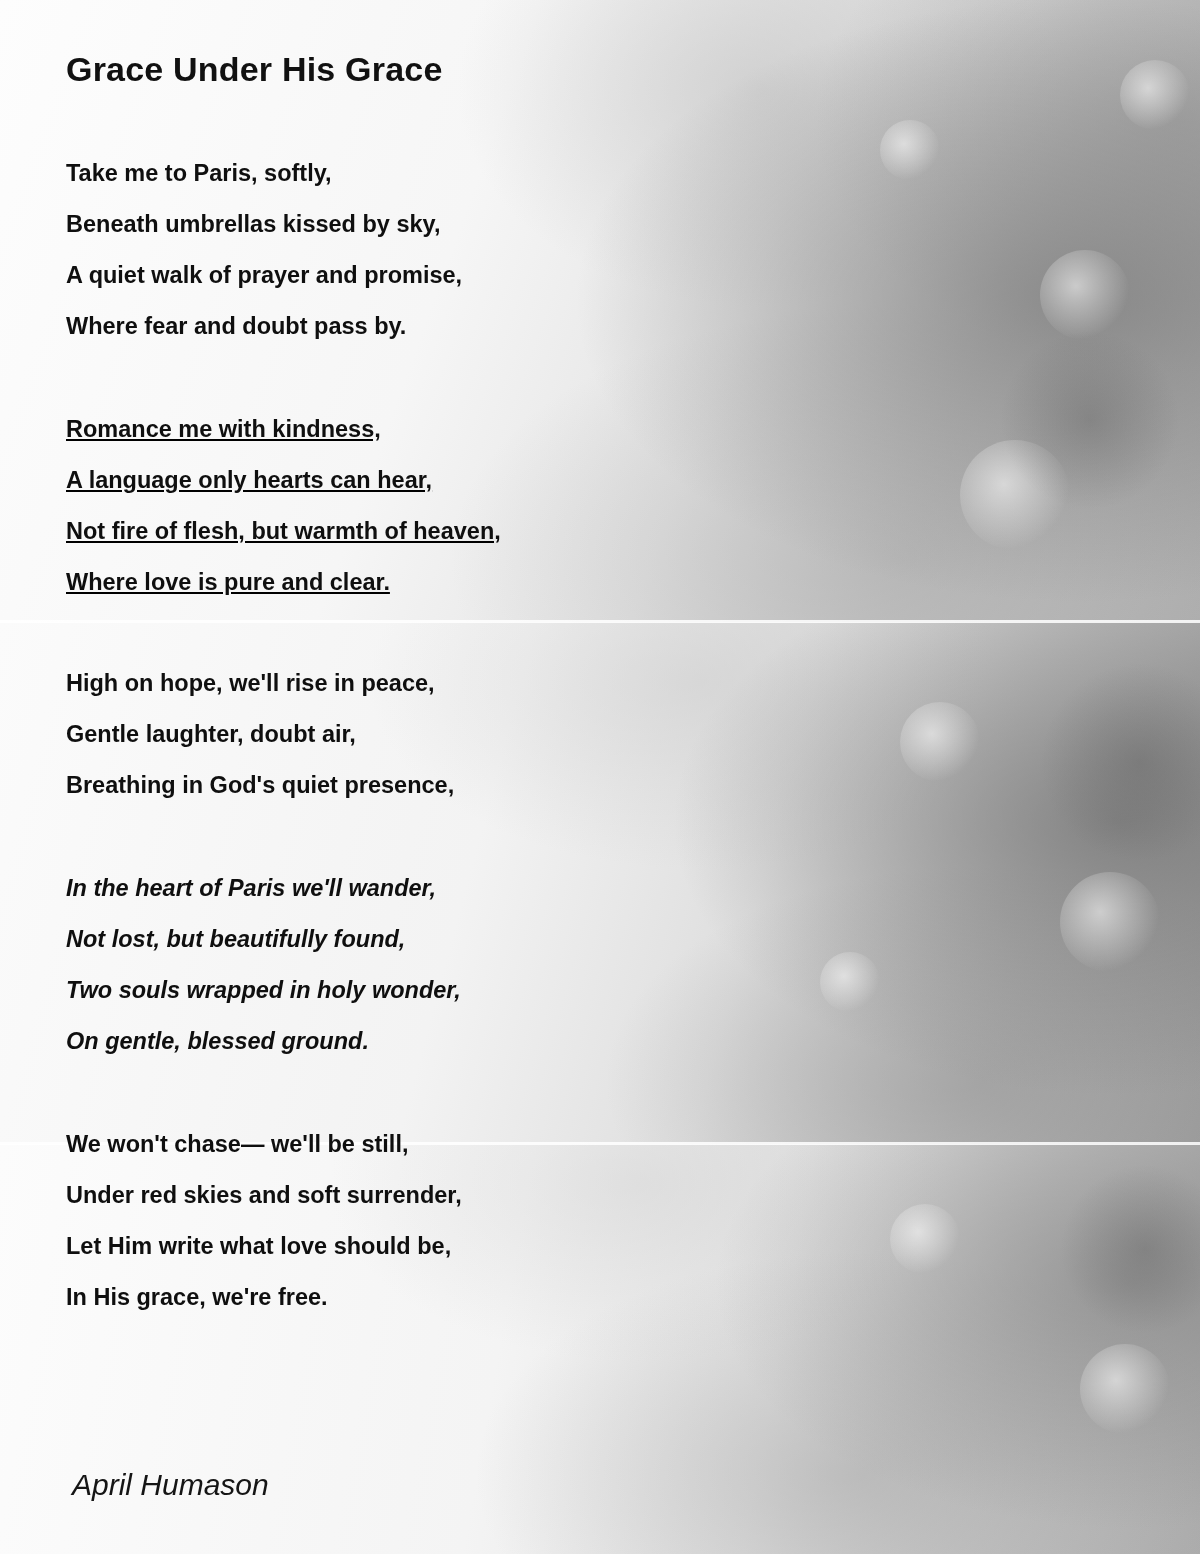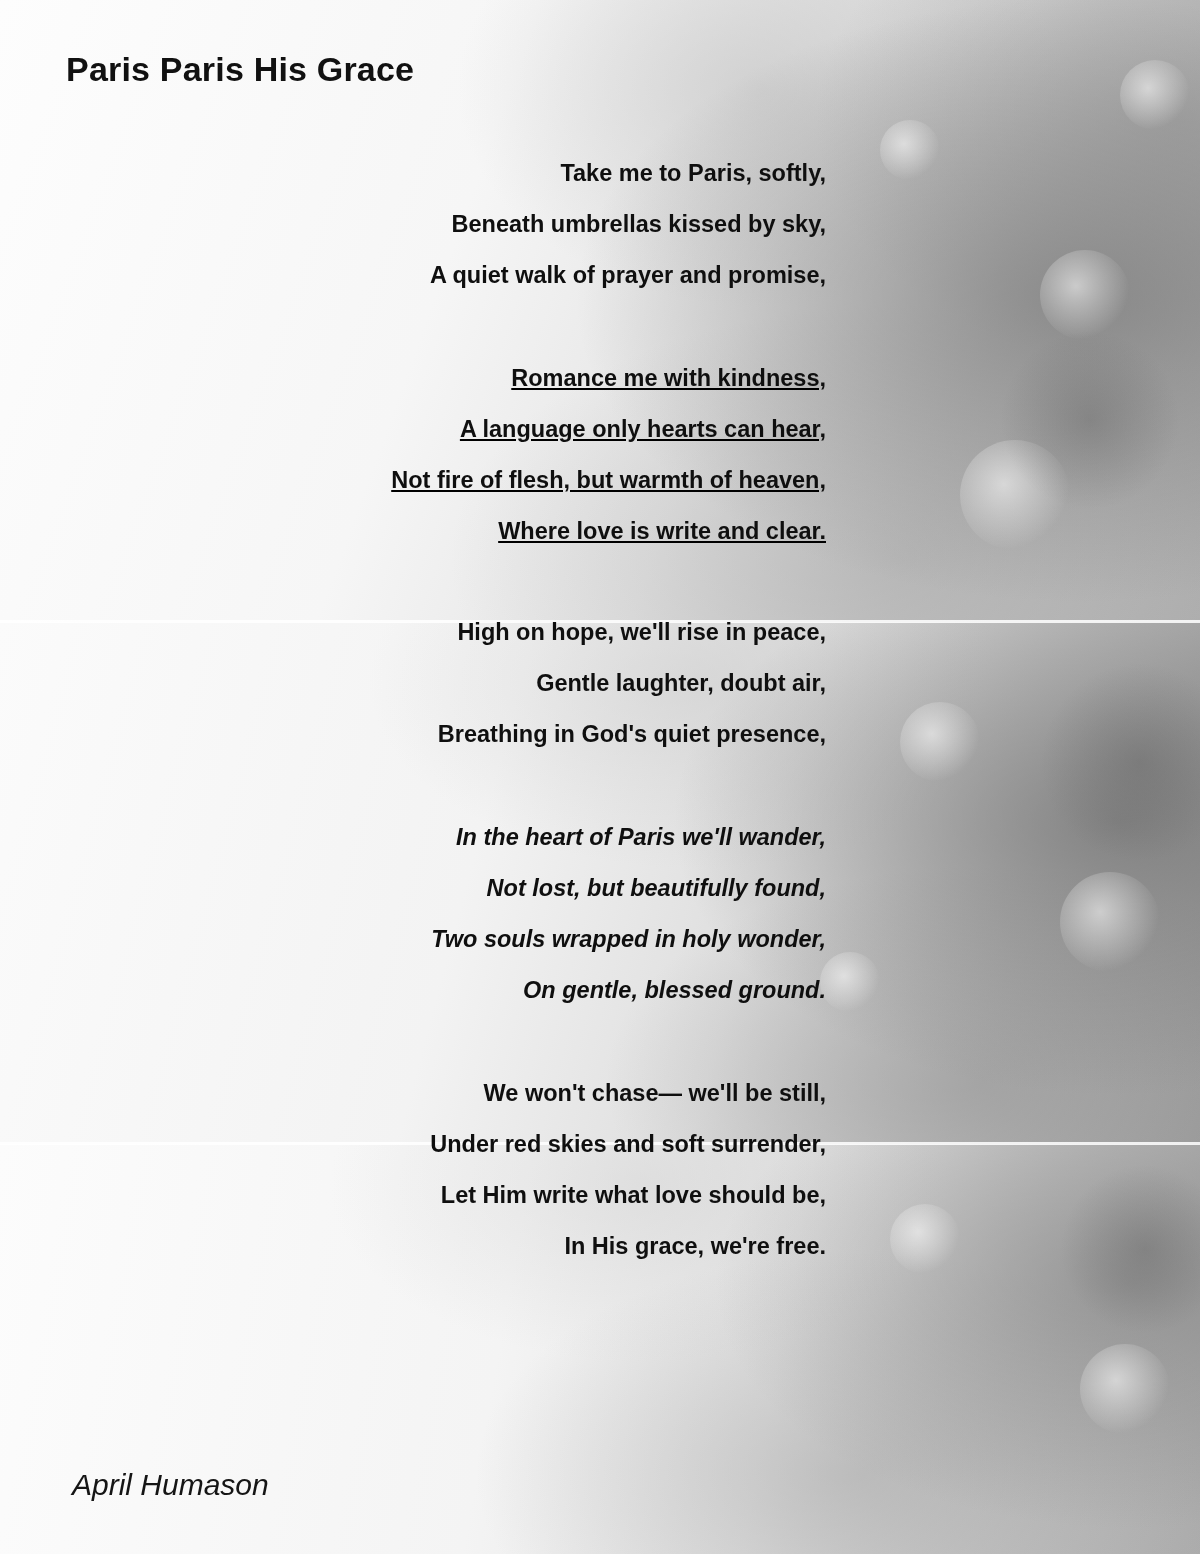--- a/index.html
+++ b/index.html
@@ -106,21 +106,20 @@
 
   .stanzas {
     position: absolute;
     left: 66px;
     top: 148px;
     width: 760px;
   }
 
   .stanza {
     margin: 0 0 56px 0;
-    text-align: right;
   }
   .stanza:last-of-type { margin-bottom: 0; }
 
   .line {
     font-size: 23.5px;
     font-weight: bold;
     color: #0f0f0f;
     line-height: 51px;
     white-space: nowrap;
   }
@@ -167,35 +166,36 @@
     <div class="blob" style="left:890px; top:60px; width:70px; height:70px;"></div>
     <div class="blob" style="left:1080px; top:200px; width:90px; height:90px;"></div>
     <div class="dark-blob" style="left:1060px; top:20px; width:170px; height:170px;"></div>
   </div>
 
   <div class="seam" style="top:620px;"></div>
   <div class="seam" style="top:1142px;"></div>
 
   <div class="content">
 
-    <div class="poem-title">Paris Paris His Grace</div>
+    <div class="poem-title">Grace Under His Grace</div>
 
     <div class="stanzas">
 
       <div class="stanza stanza-1">
         <div class="line">Take me to Paris, softly,</div>
         <div class="line">Beneath umbrellas kissed by sky,</div>
         <div class="line">A quiet walk of prayer and promise,</div>
+        <div class="line">Where fear and doubt pass by.</div>
       </div>
 
       <div class="stanza stanza-2">
         <div class="line">Romance me with kindness,</div>
         <div class="line">A language only hearts can hear,</div>
         <div class="line">Not fire of flesh, but warmth of heaven,</div>
-        <div class="line">Where love is write and clear.</div>
+        <div class="line">Where love is pure and clear.</div>
       </div>
 
       <div class="stanza stanza-3">
         <div class="line">High on hope, we'll rise in peace,</div>
         <div class="line">Gentle laughter, doubt air,</div>
         <div class="line">Breathing in God's quiet presence,</div>
       </div>
 
       <div class="stanza stanza-4">
         <div class="line">In the heart of Paris we'll wander,</div>

